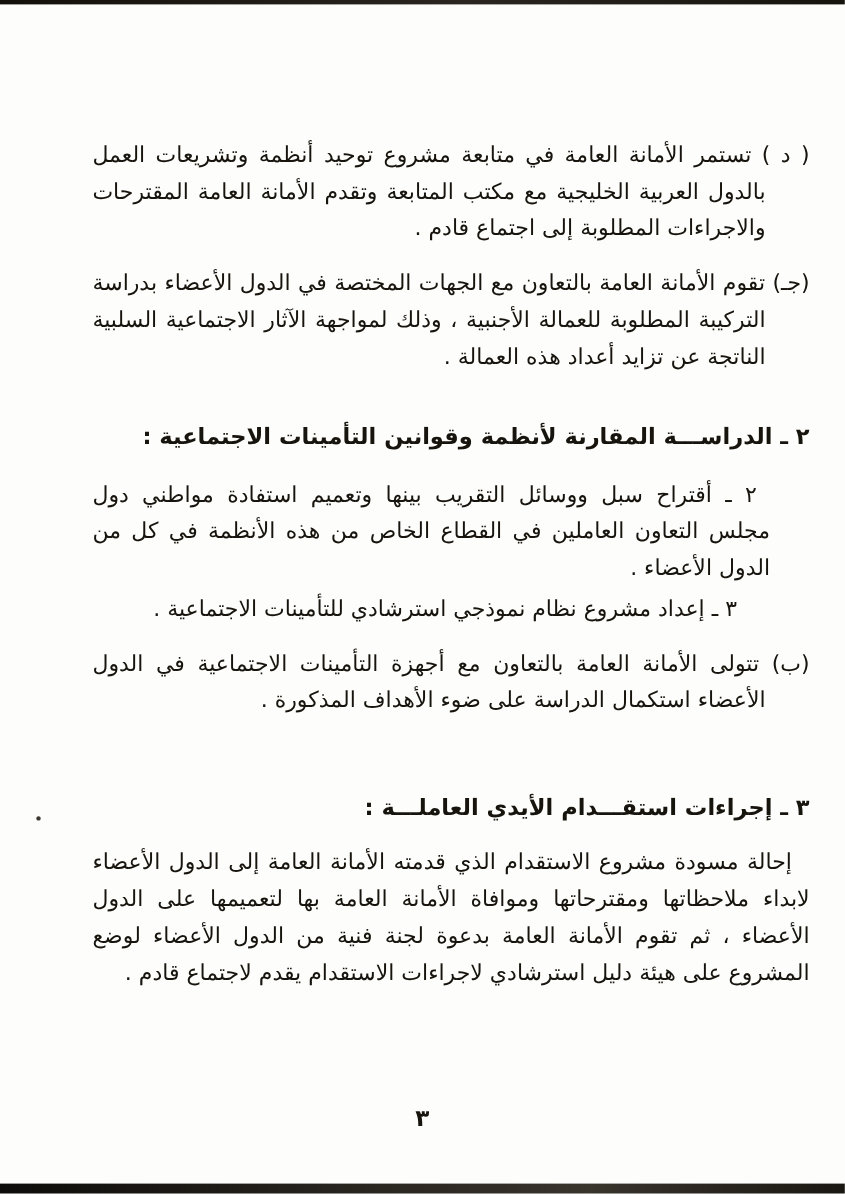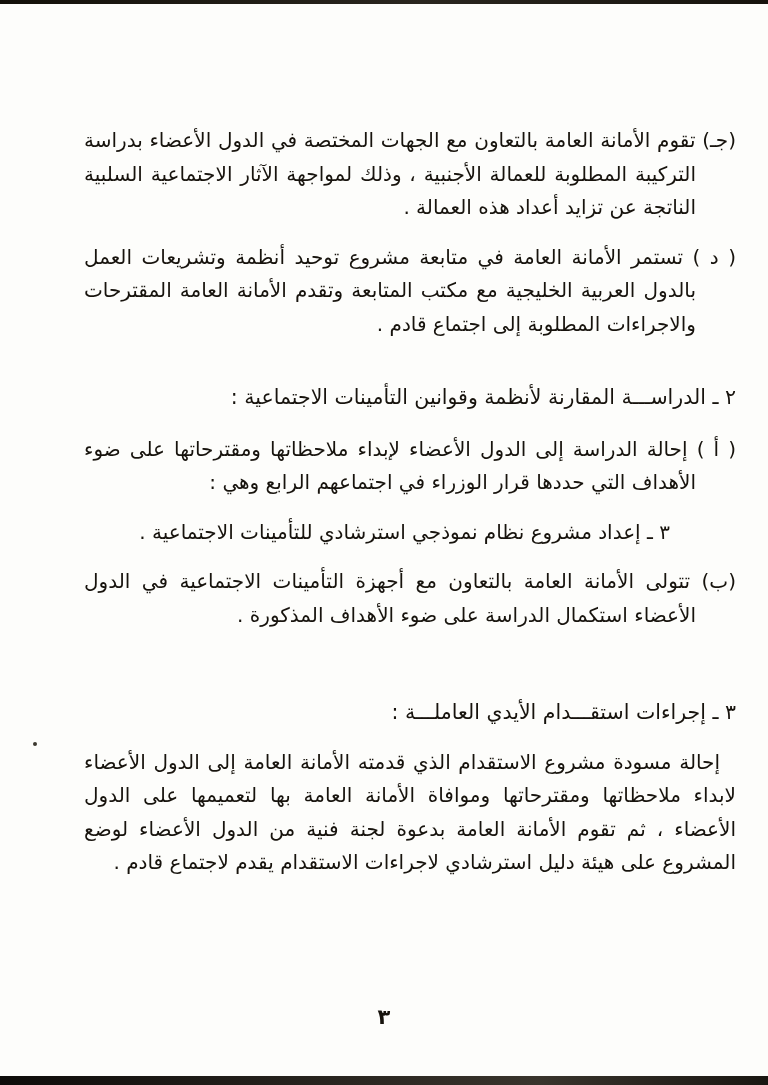--- a/index.html
+++ b/index.html
@@ -40,21 +40,21 @@
   }
   .block { margin: 0; }
   .item {
     padding-right: 40px;
     text-indent: -40px;
     margin-bottom: 16px;
   }
   .item-b { margin-bottom: 0; margin-top: 16px; }
   .marker { white-space: pre; }
   .heading {
-    font-weight: normal;
+    font-weight: bold;
     font-size: 20.5px;
     margin: 40px 0 18px 0;
     text-align: right;
   }
   .heading-3 { margin-top: 64px; margin-bottom: 16px; }
   .sub { margin-bottom: 4px; }
   .sub-1 { padding-right: 80px; }
   .sub-2 { padding-right: 36px; text-indent: 12px; }
   .sub-3 { padding-right: 66px; margin-bottom: 8px; }
   .para {
@@ -74,40 +74,40 @@
   }
 </style>
 </head>
 <body>
 
 <div class="edge-top"></div>
 
 <div class="doc">
 
   <div class="block item">
-    <span class="marker">(جـ)</span>
-    <span>تقوم الأمانة العامة بالتعاون مع الجهات المختصة في الدول الأعضاء بدراسة التركيبة المطلوبة للعمالة الأجنبية ، وذلك لمواجهة الآثار الاجتماعية السلبية الناتجة عن تزايد أعداد هذه العمالة .</span>
+    <span class="marker">( د )</span>
+    <span>تستمر الأمانة العامة في متابعة مشروع توحيد أنظمة وتشريعات العمل بالدول العربية الخليجية مع مكتب المتابعة وتقدم الأمانة العامة المقترحات والاجراءات المطلوبة إلى اجتماع قادم .</span>
   </div>
 
   <div class="block item">
-    <span class="marker">( د )</span>
-    <span>تستمر الأمانة العامة في متابعة مشروع توحيد أنظمة وتشريعات العمل بالدول العربية الخليجية مع مكتب المتابعة وتقدم الأمانة العامة المقترحات والاجراءات المطلوبة إلى اجتماع قادم .</span>
+    <span class="marker">(جـ)</span>
+    <span>تقوم الأمانة العامة بالتعاون مع الجهات المختصة في الدول الأعضاء بدراسة التركيبة المطلوبة للعمالة الأجنبية ، وذلك لمواجهة الآثار الاجتماعية السلبية الناتجة عن تزايد أعداد هذه العمالة .</span>
   </div>
 
   <div class="block heading">
     <span class="marker">٢ ـ</span>
     <span>الدراســـة المقارنة لأنظمة وقوانين التأمينات الاجتماعية :</span>
   </div>
 
-  <div class="block item">
-    <span class="marker">( أ )</span>
-    <span>إحالة الدراسة إلى الدول الأعضاء لإبداء ملاحظاتها ومقترحاتها على ضوء الأهداف التي حددها قرار الوزراء في اجتماعهم الرابع وهي :</span>
-  </div>
 
 
+  <div class="block sub sub-2">
+    <span class="marker">٢ ـ</span>
+    <span>أقتراح سبل ووسائل التقريب بينها وتعميم استفادة مواطني دول مجلس التعاون العاملين في القطاع الخاص من هذه الأنظمة في كل من الدول الأعضاء .</span>
+  </div>
 
   <div class="block sub sub-3">
     <span class="marker">٣ ـ</span>
     <span>إعداد مشروع نظام نموذجي استرشادي للتأمينات الاجتماعية .</span>
   </div>
 
   <div class="block item item-b">
     <span class="marker">(ب)</span>
     <span>تتولى الأمانة العامة بالتعاون مع أجهزة التأمينات الاجتماعية في الدول الأعضاء استكمال الدراسة على ضوء الأهداف المذكورة .</span>
   </div>

